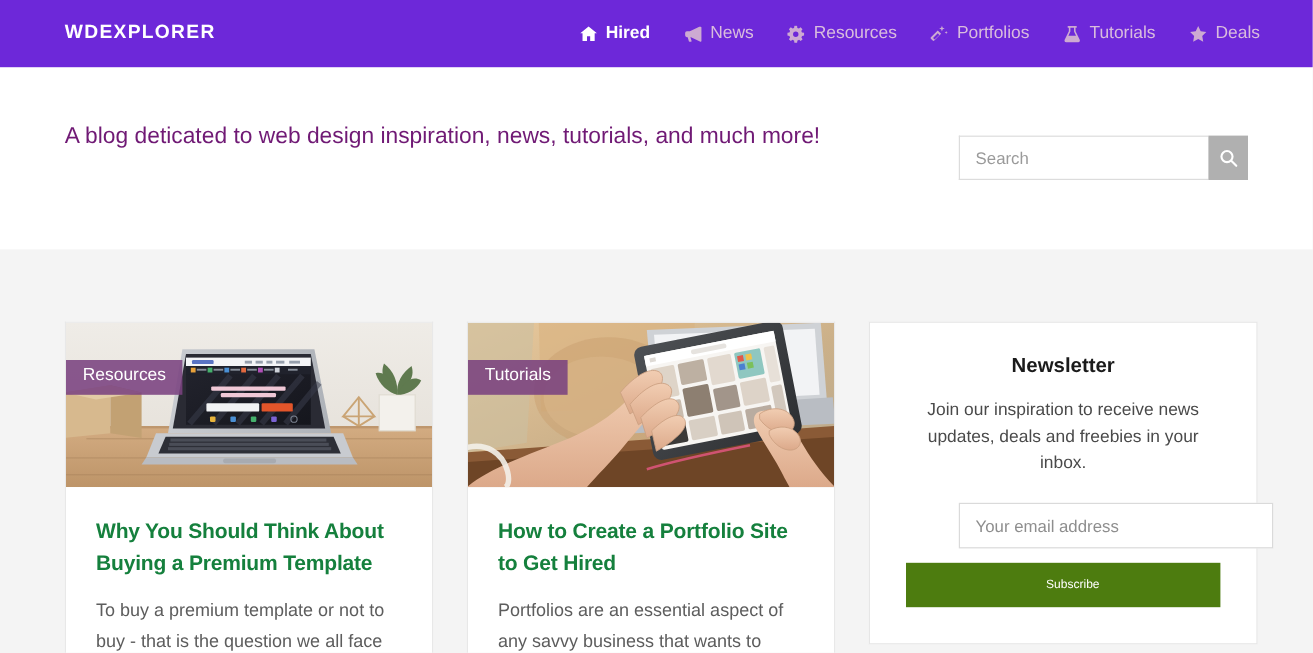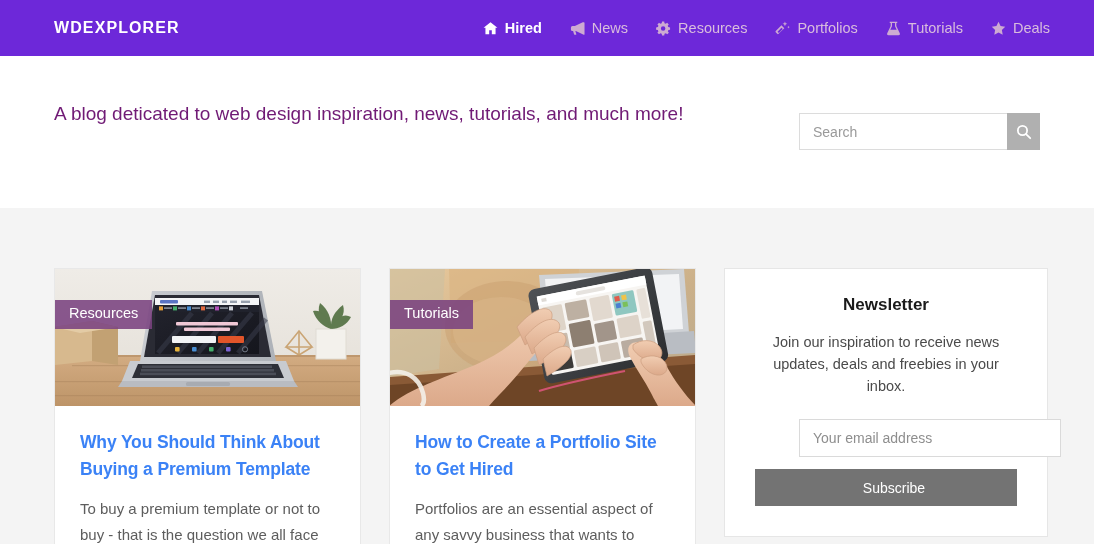--- a/index.html
+++ b/index.html
@@ -158,21 +158,21 @@
     padding: 6px 14px 7px 14px;
     line-height: 1.1;
   }
 
   .card-body { padding: 23px 25px 0 25px; }
 
   .card-title {
     font-size: 17.5px;
     font-weight: bold;
     line-height: 1.56;
-    color: #3b82f6;
+    color: #15803d;
     letter-spacing: -0.15px;
   }
 
   .card-excerpt {
     margin-top: 12px;
     font-size: 15px;
     line-height: 1.78;
     color: #5d5d5d;
   }
 
@@ -211,24 +211,24 @@
     outline: none;
     background: #fff;
     margin-left: 44px;
   }
   .nl-input::placeholder { color: #8e8e8e; }
 
   .nl-btn {
     margin-top: 12px;
     width: 100%;
     height: 37px;
-    background: #737373;
+    background: #4d7c0f;
     border: none;
     color: #ffffff;
-    font-size: 14px;
+    font-size: 10px;
     font-family: inherit;
     cursor: pointer;
     padding-left: 16px;
   }
 </style>
 </head>
 <body>
 
 <div class="navbar">
   <div class="brand">WDEXPLORER</div>

